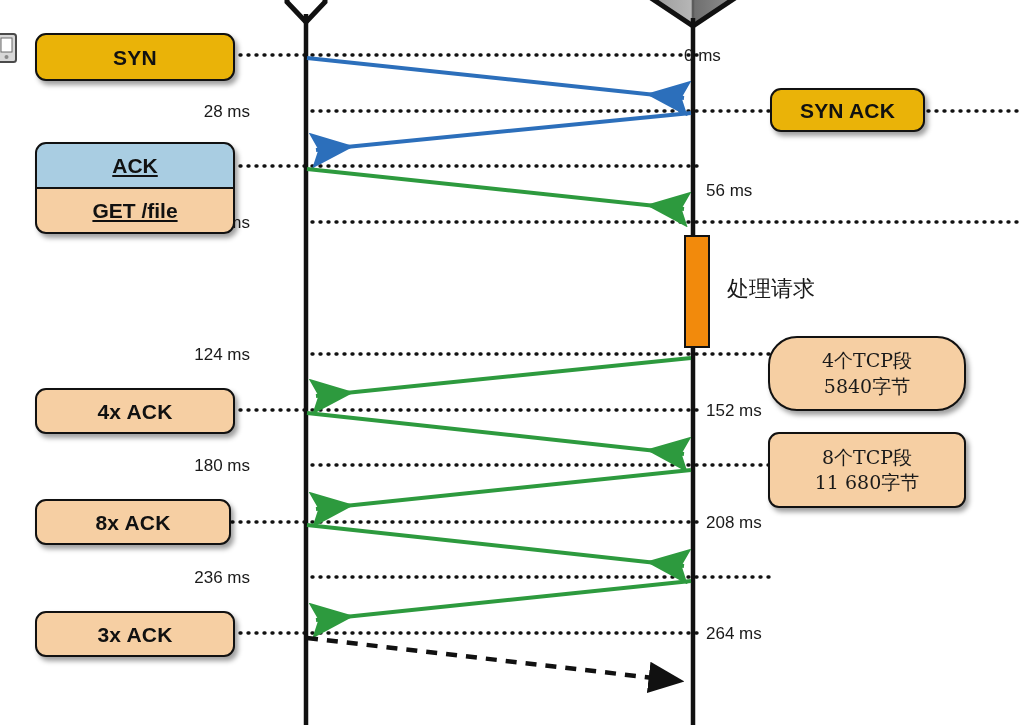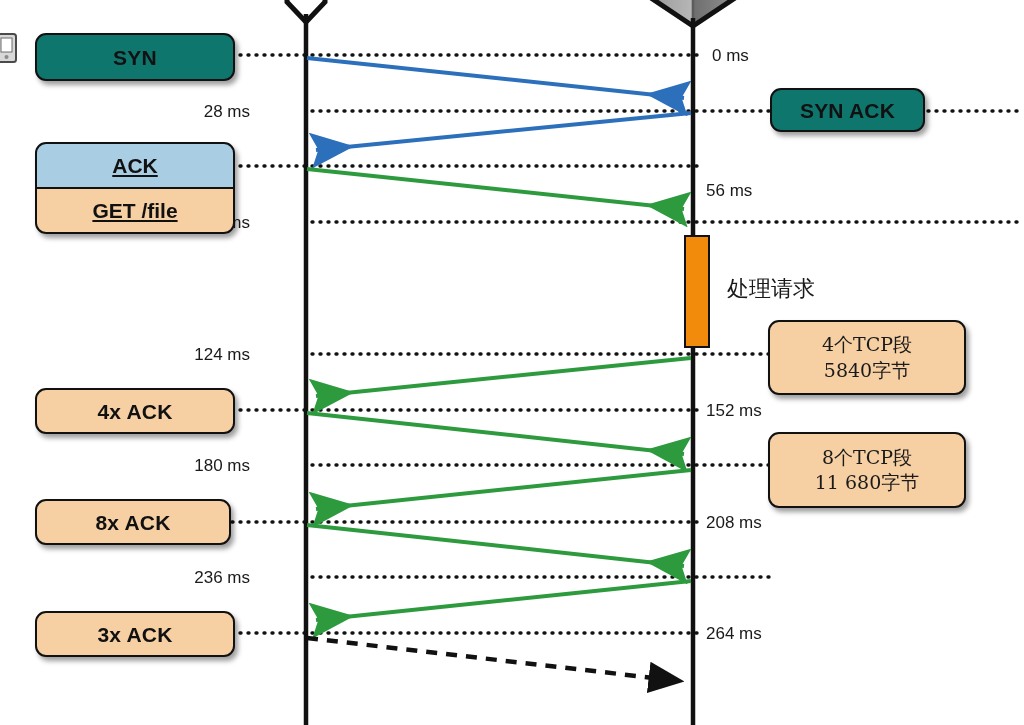--- a/index.html
+++ b/index.html
@@ -31,21 +31,21 @@
     box-sizing: border-box;
     border: 2.5px solid #111111;
     border-radius: 11px;
     display: flex;
     align-items: center;
     justify-content: center;
     color: #111111;
     box-shadow: 3px 4px 5px rgba(0,0,0,0.38);
     z-index: 5;
   }
-  .msgbox.blue  { background: #0f766e; }
+  .msgbox.blue  { background: #eab308; }
   .msgbox.peach { background: #f6cfa3; }
   .msgbox .lbl {
     font-family: "Liberation Sans", sans-serif;
     font-size: 21px;
     font-weight: 600;
     letter-spacing: 0.2px;
     line-height: 1;
     white-space: nowrap;
   }
   
@@ -232,36 +232,36 @@
   </div>
 
   <div class="msgbox peach" style="left:35px; top:611px; width:200px; height:46px;">
     <span class="lbl">3x ACK</span>
   </div>
 
   <div class="msgbox blue" style="left:770px; top:88px; width:155px; height:44px;">
     <span class="lbl">SYN ACK</span>
   </div>
 
-  <div class="cjkbox" style="left:768px; top:320px; width:198px; height:75px;">
+  <div class="cjkbox" style="left:768px; top:336px; width:198px; height:75px;border-radius:29px;">
     <span class="line">4个TCP段</span>
     <span class="line">5840字节</span>
   </div>
 
   <div class="cjkbox" style="left:768px; top:432px; width:198px; height:76px;">
     <span class="line">8个TCP段</span>
     <span class="line">11 680字节</span>
   </div>
 
 
   <div class="tlabel left" style="left:180px; top:103px; width:70px;">28 ms</div>
   <div class="tlabel left" style="left:180px; top:214px; width:70px;">84 ms</div>
   <div class="tlabel left" style="left:180px; top:346px; width:70px;">124 ms</div>
   <div class="tlabel left" style="left:180px; top:457px; width:70px;">180 ms</div>
   <div class="tlabel left" style="left:180px; top:569px; width:70px;">236 ms</div>
 
-  <div class="tlabel right" style="left:712px; top:47px;">0 ms</div>
+  <div class="tlabel right" style="left:684px; top:47px;">0 ms</div>
   <div class="tlabel right" style="left:706px; top:158px;margin-top:24px;">56 ms</div>
   <div class="tlabel right" style="left:706px; top:402px;">152 ms</div>
   <div class="tlabel right" style="left:706px; top:514px;">208 ms</div>
   <div class="tlabel right" style="left:706px; top:625px;">264 ms</div>
 
 </div>
 
 </body></html>

